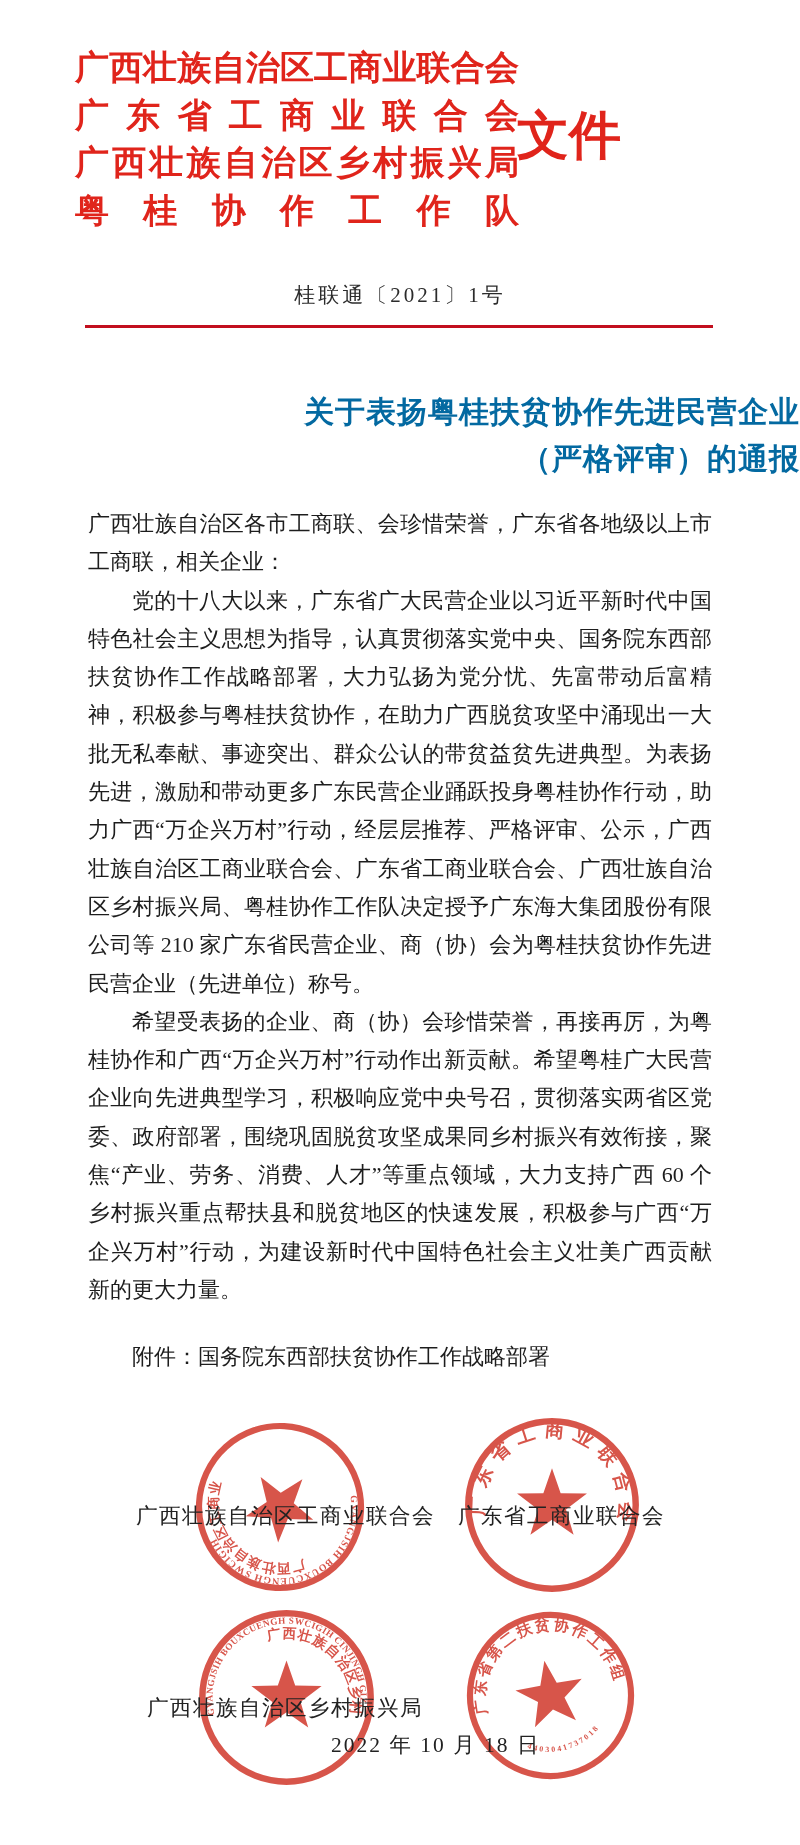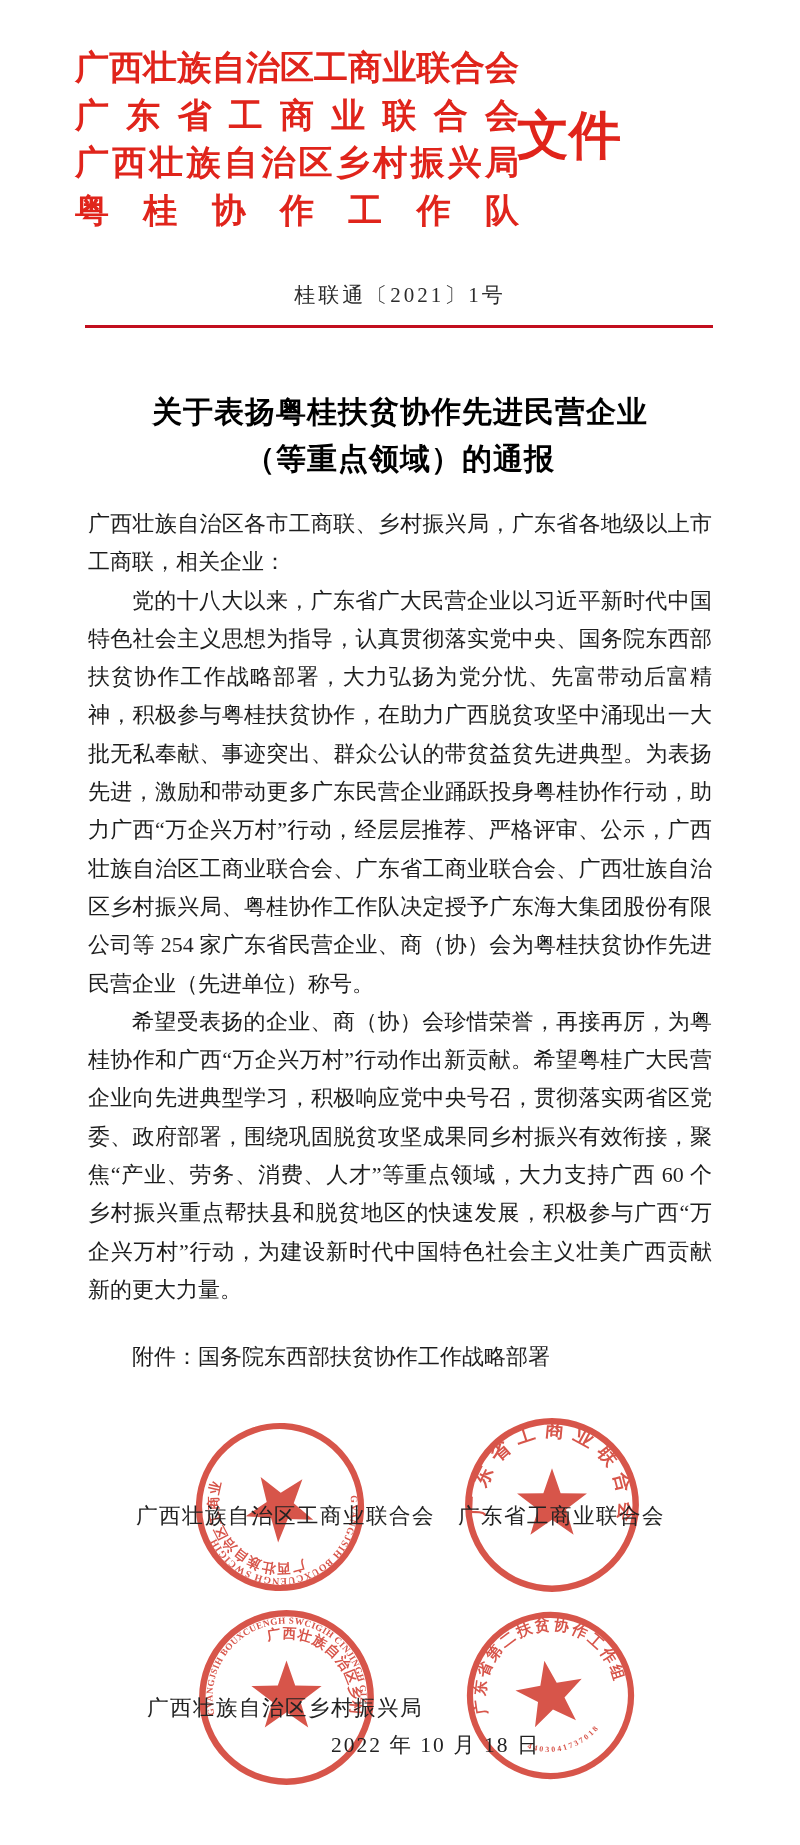--- a/index.html
+++ b/index.html
@@ -19,22 +19,22 @@
     position:absolute;left:517px;top:101px;width:96px;
     font-weight:bold;font-size:52px;color:#e0241b;letter-spacing:0px;
     display:flex;justify-content:space-between;
   }
   .doc-number{
     position:absolute;left:0;top:281px;width:100%;text-align:center;
     font-size:21px;letter-spacing:3px;color:#2b2b2b;
   }
   .red-rule{position:absolute;left:85px;top:325px;width:628px;height:3px;background:#c20f1e;}
   
-  .title{position:absolute;left:0;top:388px;width:100%;text-align:center;
-    font-weight:bold;font-size:30px;line-height:47px;color:#000000;letter-spacing:1px;}
+  .title{position:absolute;left:0;top:388px;width:100%;text-align:right;
+    font-weight:bold;font-size:30px;line-height:47px;color:#0369a1;letter-spacing:1px;}
   
   .body{
     position:absolute;left:88px;top:505px;width:624px;
     font-size:22px;line-height:38.3px;color:#1d1d1d;text-align:justify;
   }
   .body p{margin:0;text-indent:2em;}
   .body p.salutation{text-indent:0;}
   .attachment{margin-top:29px !important;text-indent:2em;}
   
   .seal{position:absolute;opacity:.87;}
@@ -114,26 +114,26 @@
       <span>文</span>
       <span>件</span>
     </div>
 
   <div class="doc-number">桂联通〔2021〕1号</div>
 
   <div class="red-rule"></div>
 
   <div class="title">
     <div>关于表扬粤桂扶贫协作先进民营企业</div>
-    <div>（等重点领域）的通报</div>
+    <div>（严格评审）的通报</div>
   </div>
 
   <div class="body">
-    <p class="salutation">广西壮族自治区各市工商联、乡村振兴局，广东省各地级以上市工商联，相关企业：</p>
-    <p>党的十八大以来，广东省广大民营企业以习近平新时代中国特色社会主义思想为指导，认真贯彻落实党中央、国务院东西部扶贫协作工作战略部署，大力弘扬为党分忧、先富带动后富精神，积极参与粤桂扶贫协作，在助力广西脱贫攻坚中涌现出一大批无私奉献、事迹突出、群众公认的带贫益贫先进典型。为表扬先进，激励和带动更多广东民营企业踊跃投身粤桂协作行动，助力广西“万企兴万村”行动，经层层推荐、严格评审、公示，广西壮族自治区工商业联合会、广东省工商业联合会、广西壮族自治区乡村振兴局、粤桂协作工作队决定授予广东海大集团股份有限公司等 254 家广东省民营企业、商（协）会为粤桂扶贫协作先进民营企业（先进单位）称号。</p>
+    <p class="salutation">广西壮族自治区各市工商联、会珍惜荣誉，广东省各地级以上市工商联，相关企业：</p>
+    <p>党的十八大以来，广东省广大民营企业以习近平新时代中国特色社会主义思想为指导，认真贯彻落实党中央、国务院东西部扶贫协作工作战略部署，大力弘扬为党分忧、先富带动后富精神，积极参与粤桂扶贫协作，在助力广西脱贫攻坚中涌现出一大批无私奉献、事迹突出、群众公认的带贫益贫先进典型。为表扬先进，激励和带动更多广东民营企业踊跃投身粤桂协作行动，助力广西“万企兴万村”行动，经层层推荐、严格评审、公示，广西壮族自治区工商业联合会、广东省工商业联合会、广西壮族自治区乡村振兴局、粤桂协作工作队决定授予广东海大集团股份有限公司等 210 家广东省民营企业、商（协）会为粤桂扶贫协作先进民营企业（先进单位）称号。</p>
     <p>希望受表扬的企业、商（协）会珍惜荣誉，再接再厉，为粤桂协作和广西“万企兴万村”行动作出新贡献。希望粤桂广大民营企业向先进典型学习，积极响应党中央号召，贯彻落实两省区党委、政府部署，围绕巩固脱贫攻坚成果同乡村振兴有效衔接，聚焦“产业、劳务、消费、人才”等重点领域，大力支持广西 60 个乡村振兴重点帮扶县和脱贫地区的快速发展，积极参与广西“万企兴万村”行动，为建设新时代中国特色社会主义壮美广西贡献新的更大力量。</p>
     <p class="attachment">附件：国务院东西部扶贫协作工作战略部署</p>
   </div>
 
   <div class="seal" id="seal-tl">
     <svg viewBox="0 0 200 200">
       <defs>
         <path id="arc-tl-out" d="M 22.7 120.7 A 80 80 0 1 1 177.3 120.7"></path>
         <path id="arc-tl-in" d="M 32.4 123.9 A 70 70 0 1 1 167.6 123.9"></path>
       </defs>

